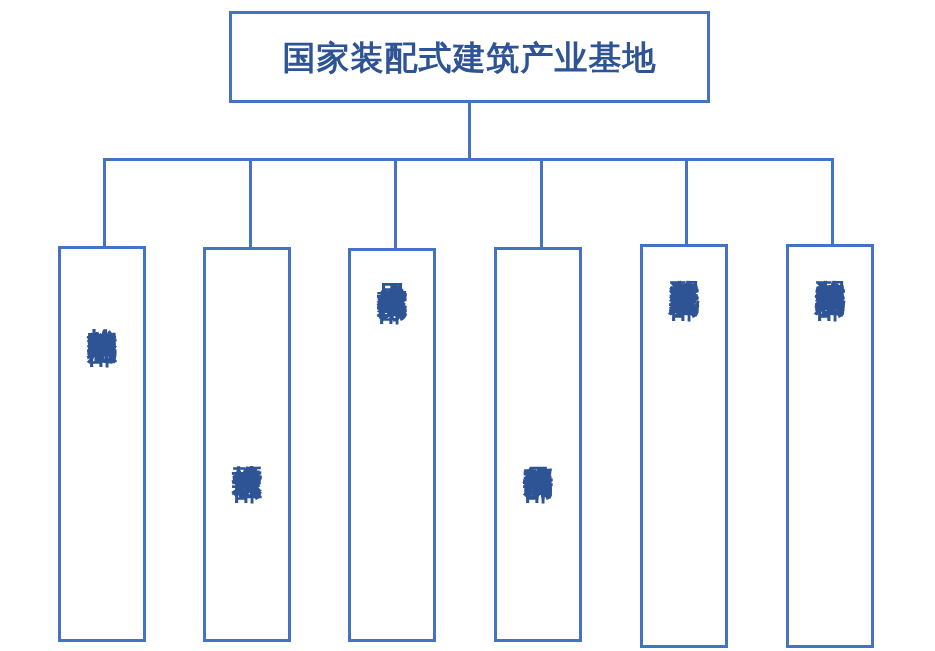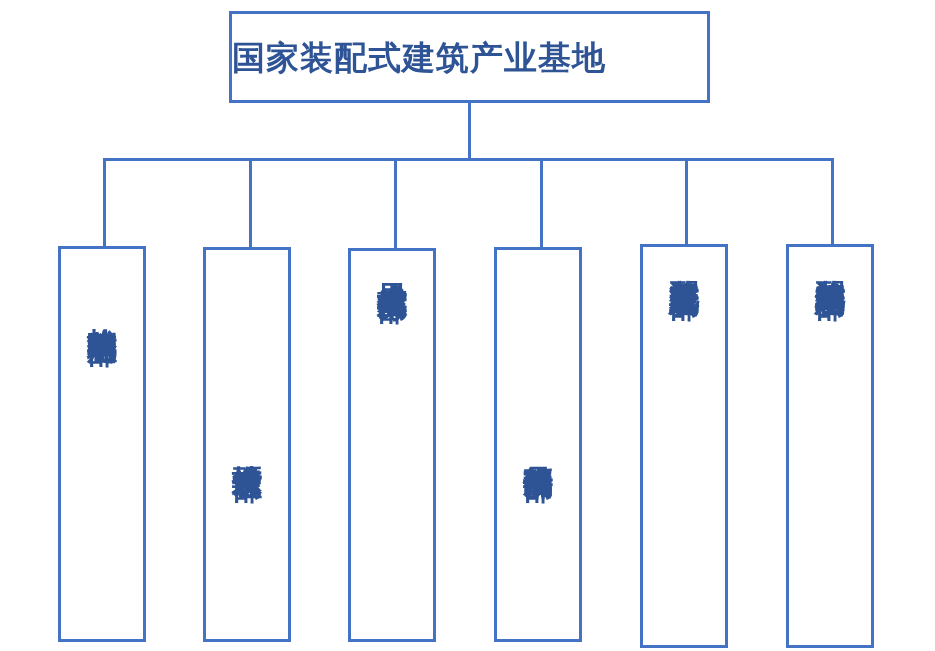--- a/index.html
+++ b/index.html
@@ -21,21 +21,21 @@
     position: absolute;
     box-sizing: border-box;
     border: 3px solid #4472C4;
     background: #ffffff;
   }
 
   
   .node-root {
     display: flex;
     align-items: center;
-    justify-content: flex-start;
+    justify-content: center;
   }
   .node-root .node-label {
     color: #2F5496;
     font-size: 33px;
     font-weight: bold;
     letter-spacing: 1px;
     line-height: 1;
     white-space: nowrap;
   }
 

